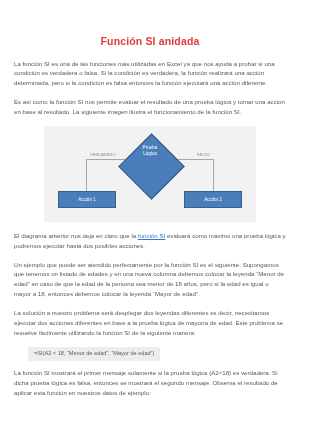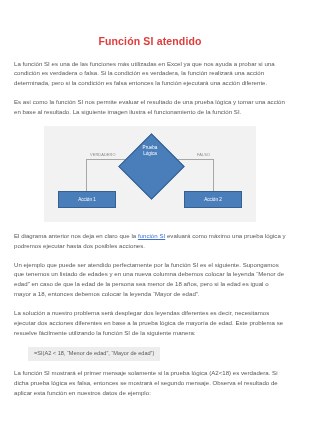--- a/index.html
+++ b/index.html
@@ -131,21 +131,21 @@
     padding: 3.5px 6px;
     display: inline-block;
     line-height: 1.3;
   }
 </style>
 </head>
 <body>
 
 <div class="page">
 
-  <h1 class="doc-title">Función SI atendido</h1>
+  <h1 class="doc-title">Función SI anidada</h1>
 
   <div class="gap-lg"></div>
 
   <p class="body-text">La función SI es una de las funciones más utilizadas en Excel ya que nos ayuda a probar si una condición es verdadera o falsa. Si la condición es verdadera, la función realizará una acción determinada, pero si la condición es falsa entonces la función ejecutará una acción diferente.</p>
 
   <div class="gap-md"></div>
 
   <p class="body-text">Es así como la función SI nos permite evaluar el resultado de una prueba lógica y tomar una acción en base al resultado. La siguiente imagen ilustra el funcionamiento de la función SI.</p>
 
   <div class="diagram-wrap">

